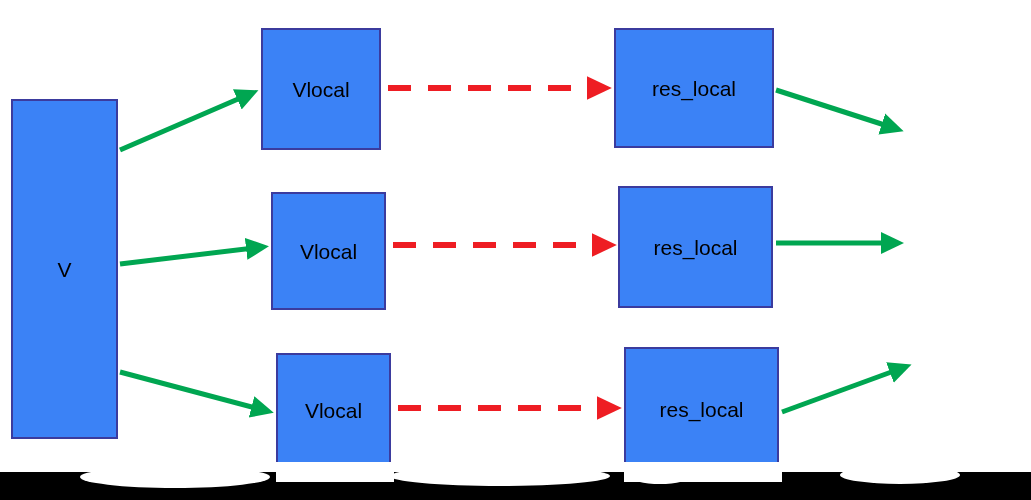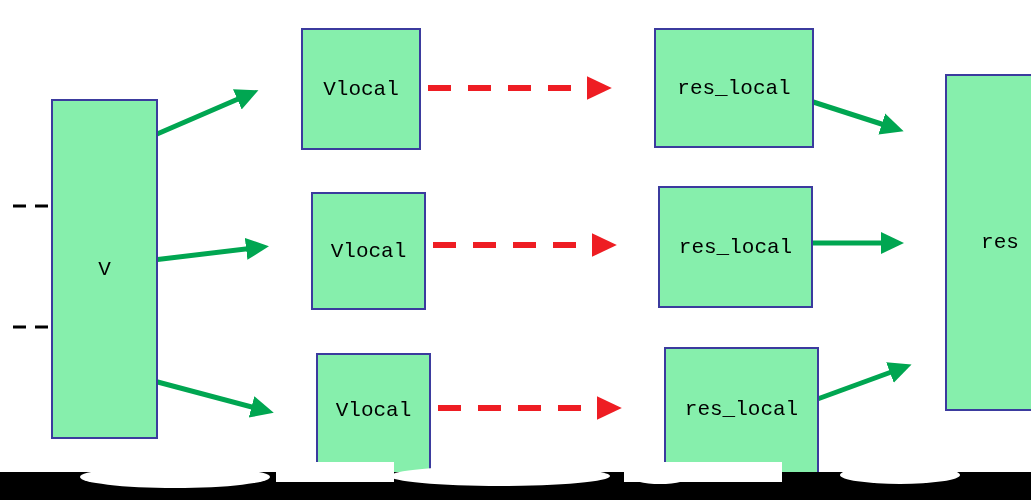--- a/index.html
+++ b/index.html
@@ -19,29 +19,28 @@
     position: absolute;
     left: 0;
     top: 0;
     width: 1031px;
     height: 500px;
   }
   .node {
     position: absolute;
     box-sizing: border-box;
     border: 2px solid #3b3b9e;
-    background: #86efac;
+    background: #3b82f6;
     display: flex;
     align-items: center;
     justify-content: center;
     color: #000000;
     font-size: 21px;
-    font-family: Liberation Mono, monospace;
+    font-family: Liberation Sans, sans-serif;
     line-height: 1;
-    margin-left: 40px;
   }
   .node-label {
     pointer-events: none;
   }
   .bottom-noise {
     position: absolute;
     left: 0;
     bottom: 0;
     width: 1031px;
     height: 28px;
@@ -113,23 +112,20 @@
   </div>
 
   <div class="node" style="left:618px; top:186px; width:155px; height:122px;">
     <span class="node-label">res_local</span>
   </div>
 
   <div class="node" style="left:624px; top:347px; width:155px; height:141px; align-items:flex-start; padding-top:50px;">
     <span class="node-label">res_local</span>
   </div>
 
-  <div class="node" style="left:905px; top:74px; width:110px; height:337px;">
-    <span class="node-label">res</span>
-  </div>
 
   <div class="bottom-noise">
     <div class="noise-blob" style="left:80px; top:-6px; width:190px; height:22px;"></div>
     <div class="noise-blob" style="left:390px; top:-6px; width:220px; height:20px;"></div>
     <div class="noise-blob" style="left:630px; top:-4px; width:60px; height:16px;"></div>
     <div class="noise-blob" style="left:840px; top:-6px; width:120px; height:18px;"></div>
     <div class="noise-blob" style="left:276px; top:-10px; width:118px; height:20px; border-radius:0;"></div>
     <div class="noise-blob" style="left:624px; top:-10px; width:158px; height:20px; border-radius:0;"></div>
   </div>
 

